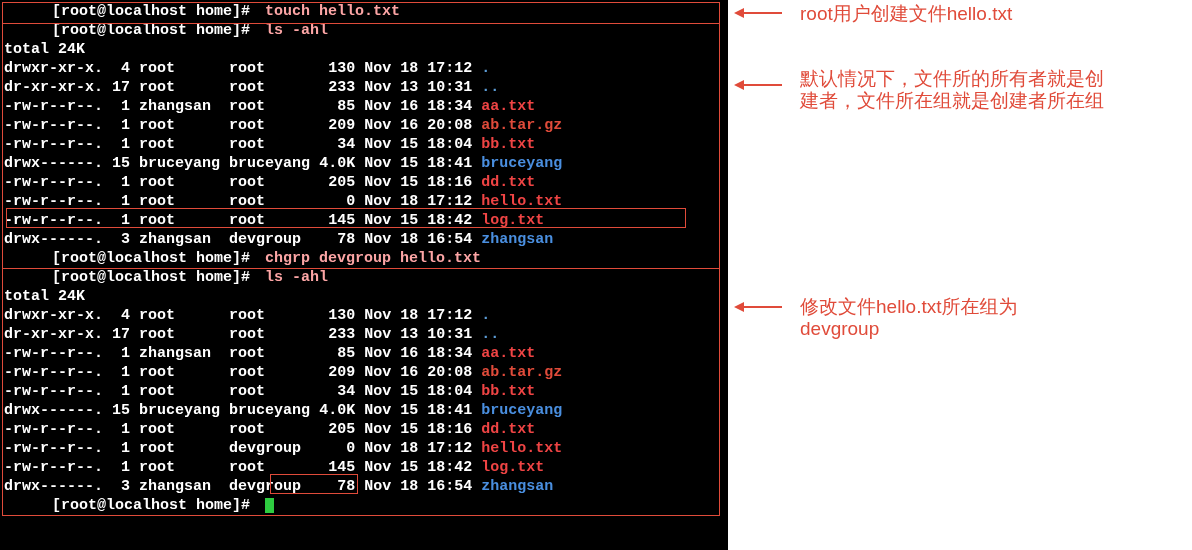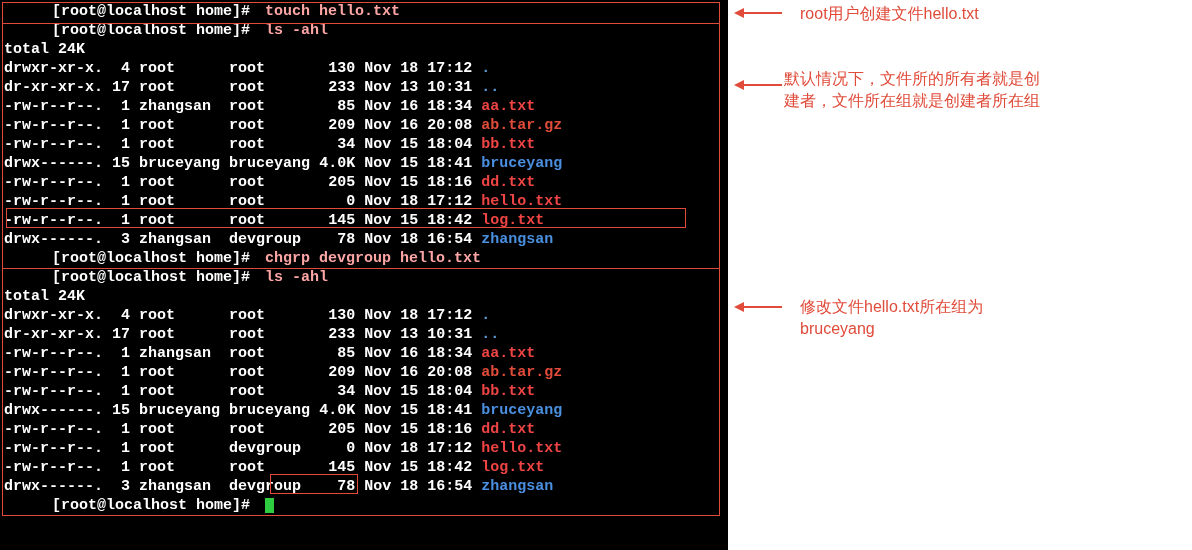--- a/index.html
+++ b/index.html
@@ -43,21 +43,21 @@
   }
   .red-box {
     position: absolute;
     border: 1px solid #e04b3a;
     pointer-events: none;
   }
   .annotation {
     position: absolute;
     color: #e04b3a;
     font-family: "SimSun", "Microsoft YaHei", sans-serif;
-    font-size: 16px;
+    font-size: 19px;
     line-height: 22px;
     white-space: pre-line;
   }
   .arrow {
     position: absolute;
     color: #e04b3a;
     font-size: 18px;
     font-weight: bold;
   }
   .arrow svg { display: block; }
@@ -86,16 +86,16 @@
     </svg>
 </div>
 <div class="arrow" style="left:734px; top:300px;">
   <svg width="50" height="14">
       <line x1="48" y1="7" x2="6" y2="7" stroke="#e04b3a" stroke-width="2"></line>
       <polygon points="0,7 10,2 10,12" fill="#e04b3a"></polygon>
     </svg>
 </div>
 
 <div class="annotation" style="left:800px; top:3px;">root用户创建文件hello.txt</div>
-<div class="annotation" style="left:784px; top:68px;">默认情况下，文件所的所有者就是创
+<div class="annotation" style="left:800px; top:68px;">默认情况下，文件所的所有者就是创
 建者，文件所在组就是创建者所在组</div>
 <div class="annotation" style="left:800px; top:296px;">修改文件hello.txt所在组为
-bruceyang</div>
+devgroup</div>
 
 </body></html>

